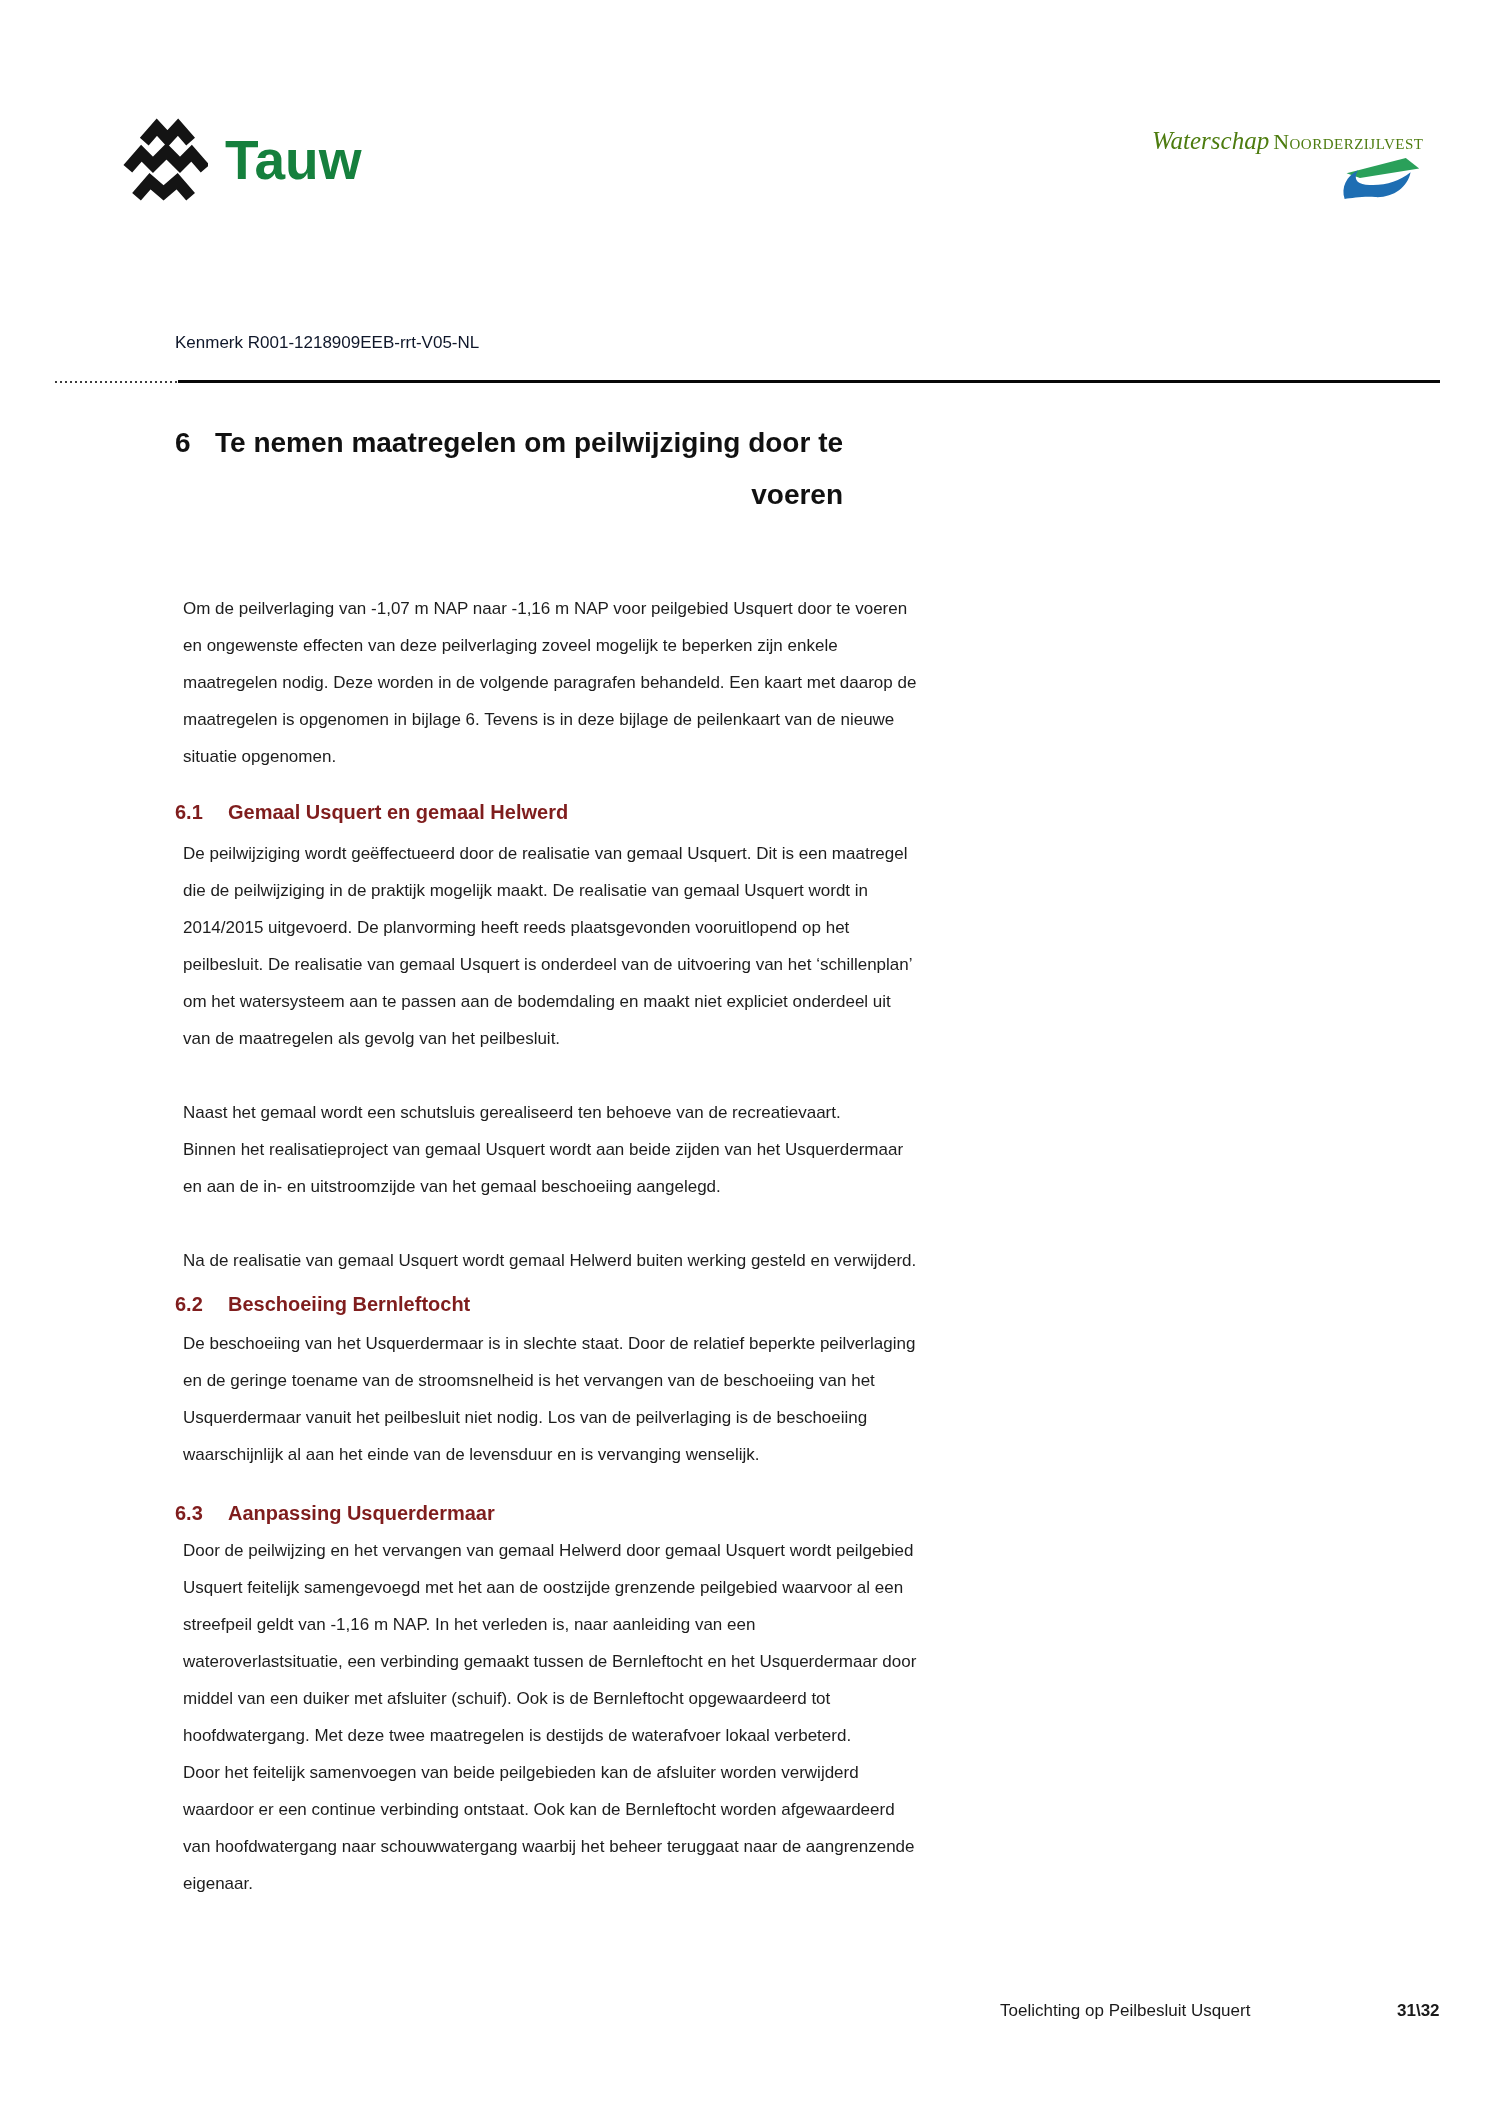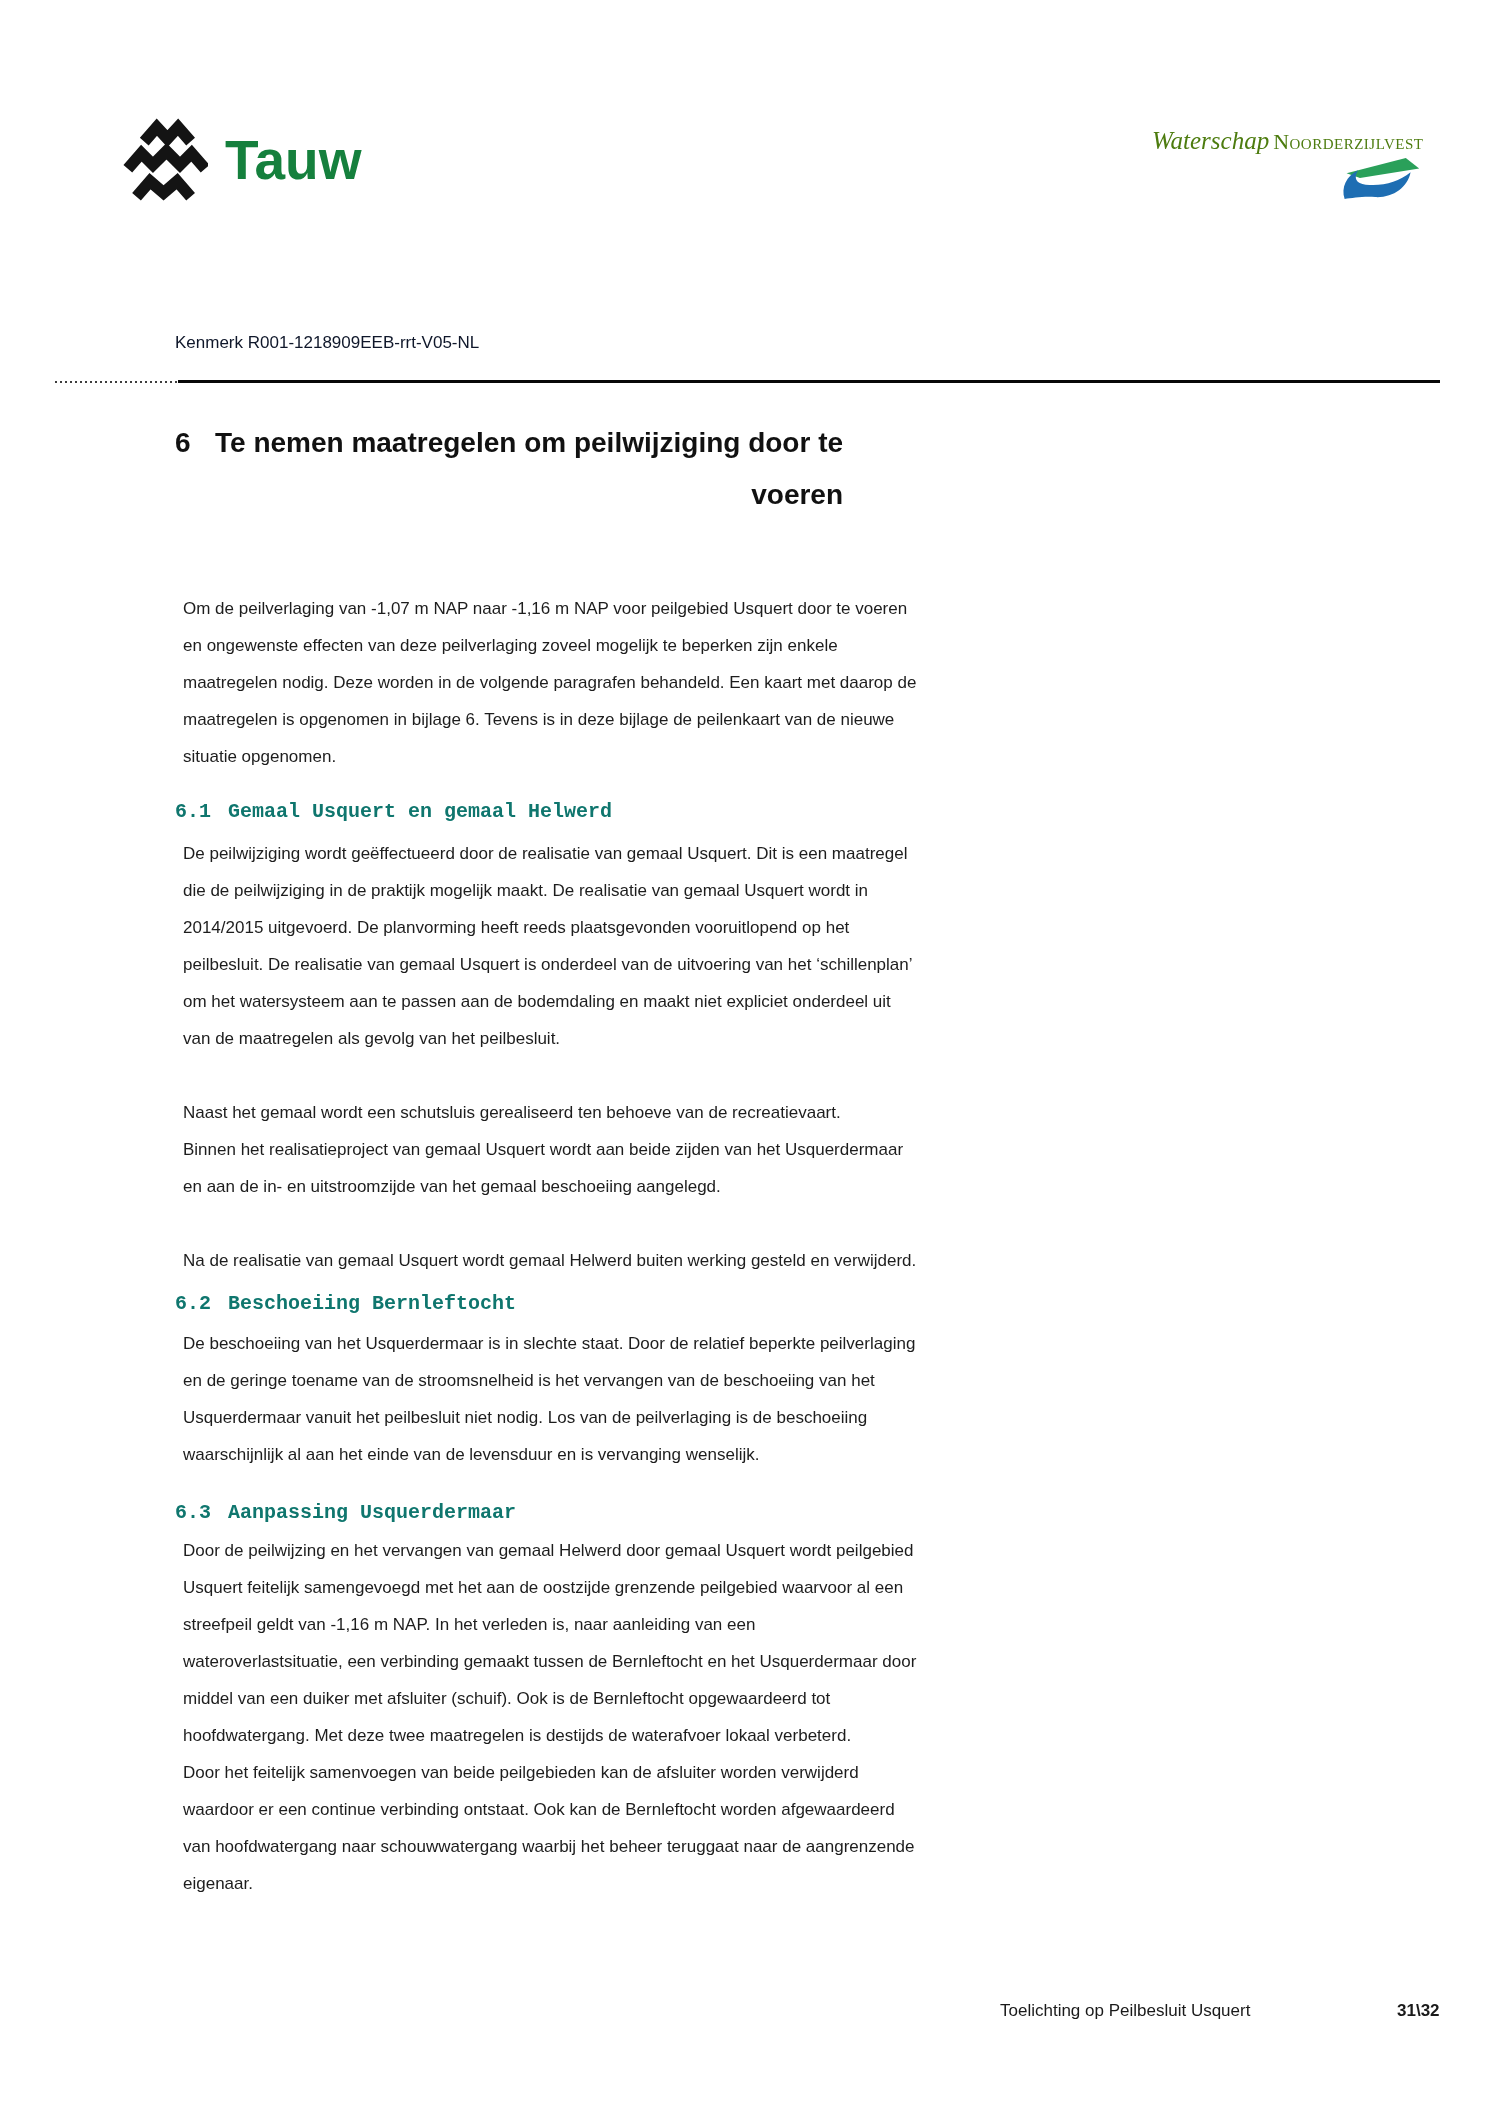--- a/index.html
+++ b/index.html
@@ -40,21 +40,21 @@
   }
   
   .h1row{
     position:absolute;left:175px;top:417px;
     display:flex;font-weight:bold;font-size:28px;line-height:52px;color:#111;
   }
   .h1num{width:40px;flex:0 0 auto;}
   .h1title{white-space:pre-line;text-align:right;}
   .h2row{
     position:absolute;left:175px;
-    display:flex;font-weight:bold;font-size:20px;line-height:26px;color:#0f766e;font-family:Liberation Mono, monospace;
+    display:flex;font-weight:bold;font-size:20px;line-height:26px;color:#7f1d1d;
   }
   .h2num{width:53px;flex:0 0 auto;}
   
   .para{
     position:absolute;left:183px;
     font-size:17px;line-height:37px;white-space:pre-line;color:#1d1d1d;
   }
   
   .footer-title{position:absolute;left:1000px;top:2001px;font-size:17px;color:#1a1a1a;}
   .footer-page{position:absolute;left:1397px;top:2001px;font-size:17px;font-weight:bold;color:#1a1a1a;}

